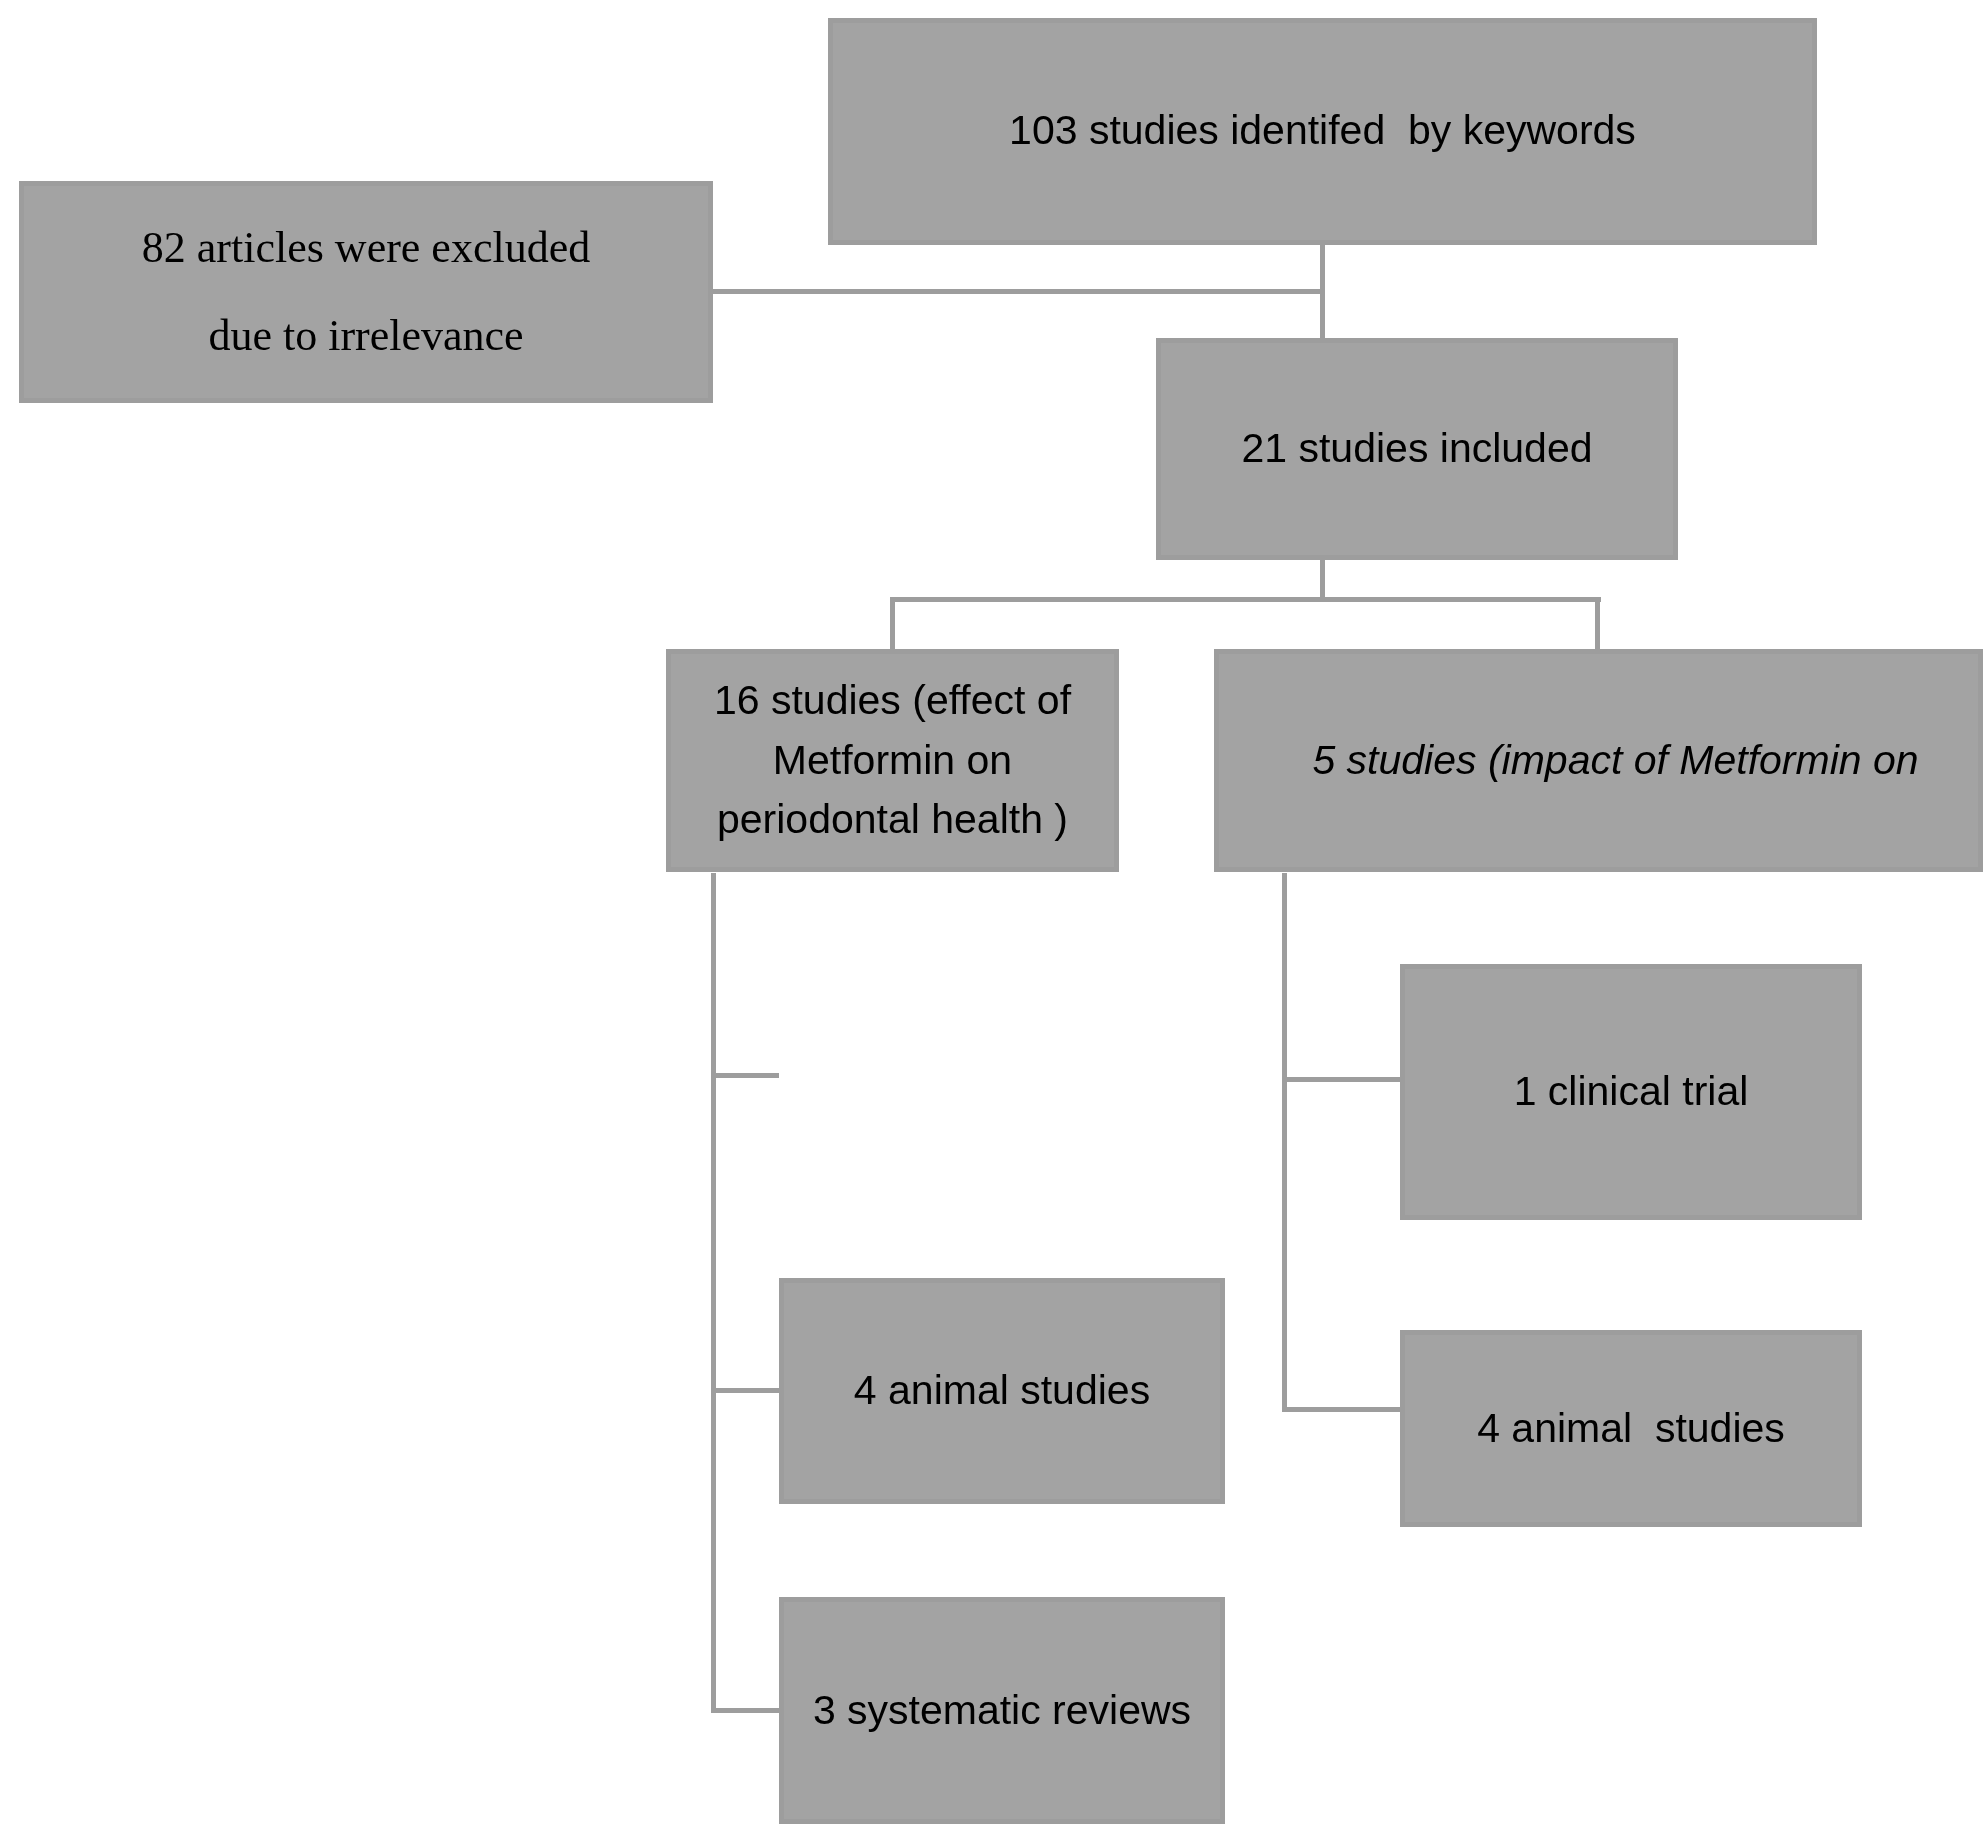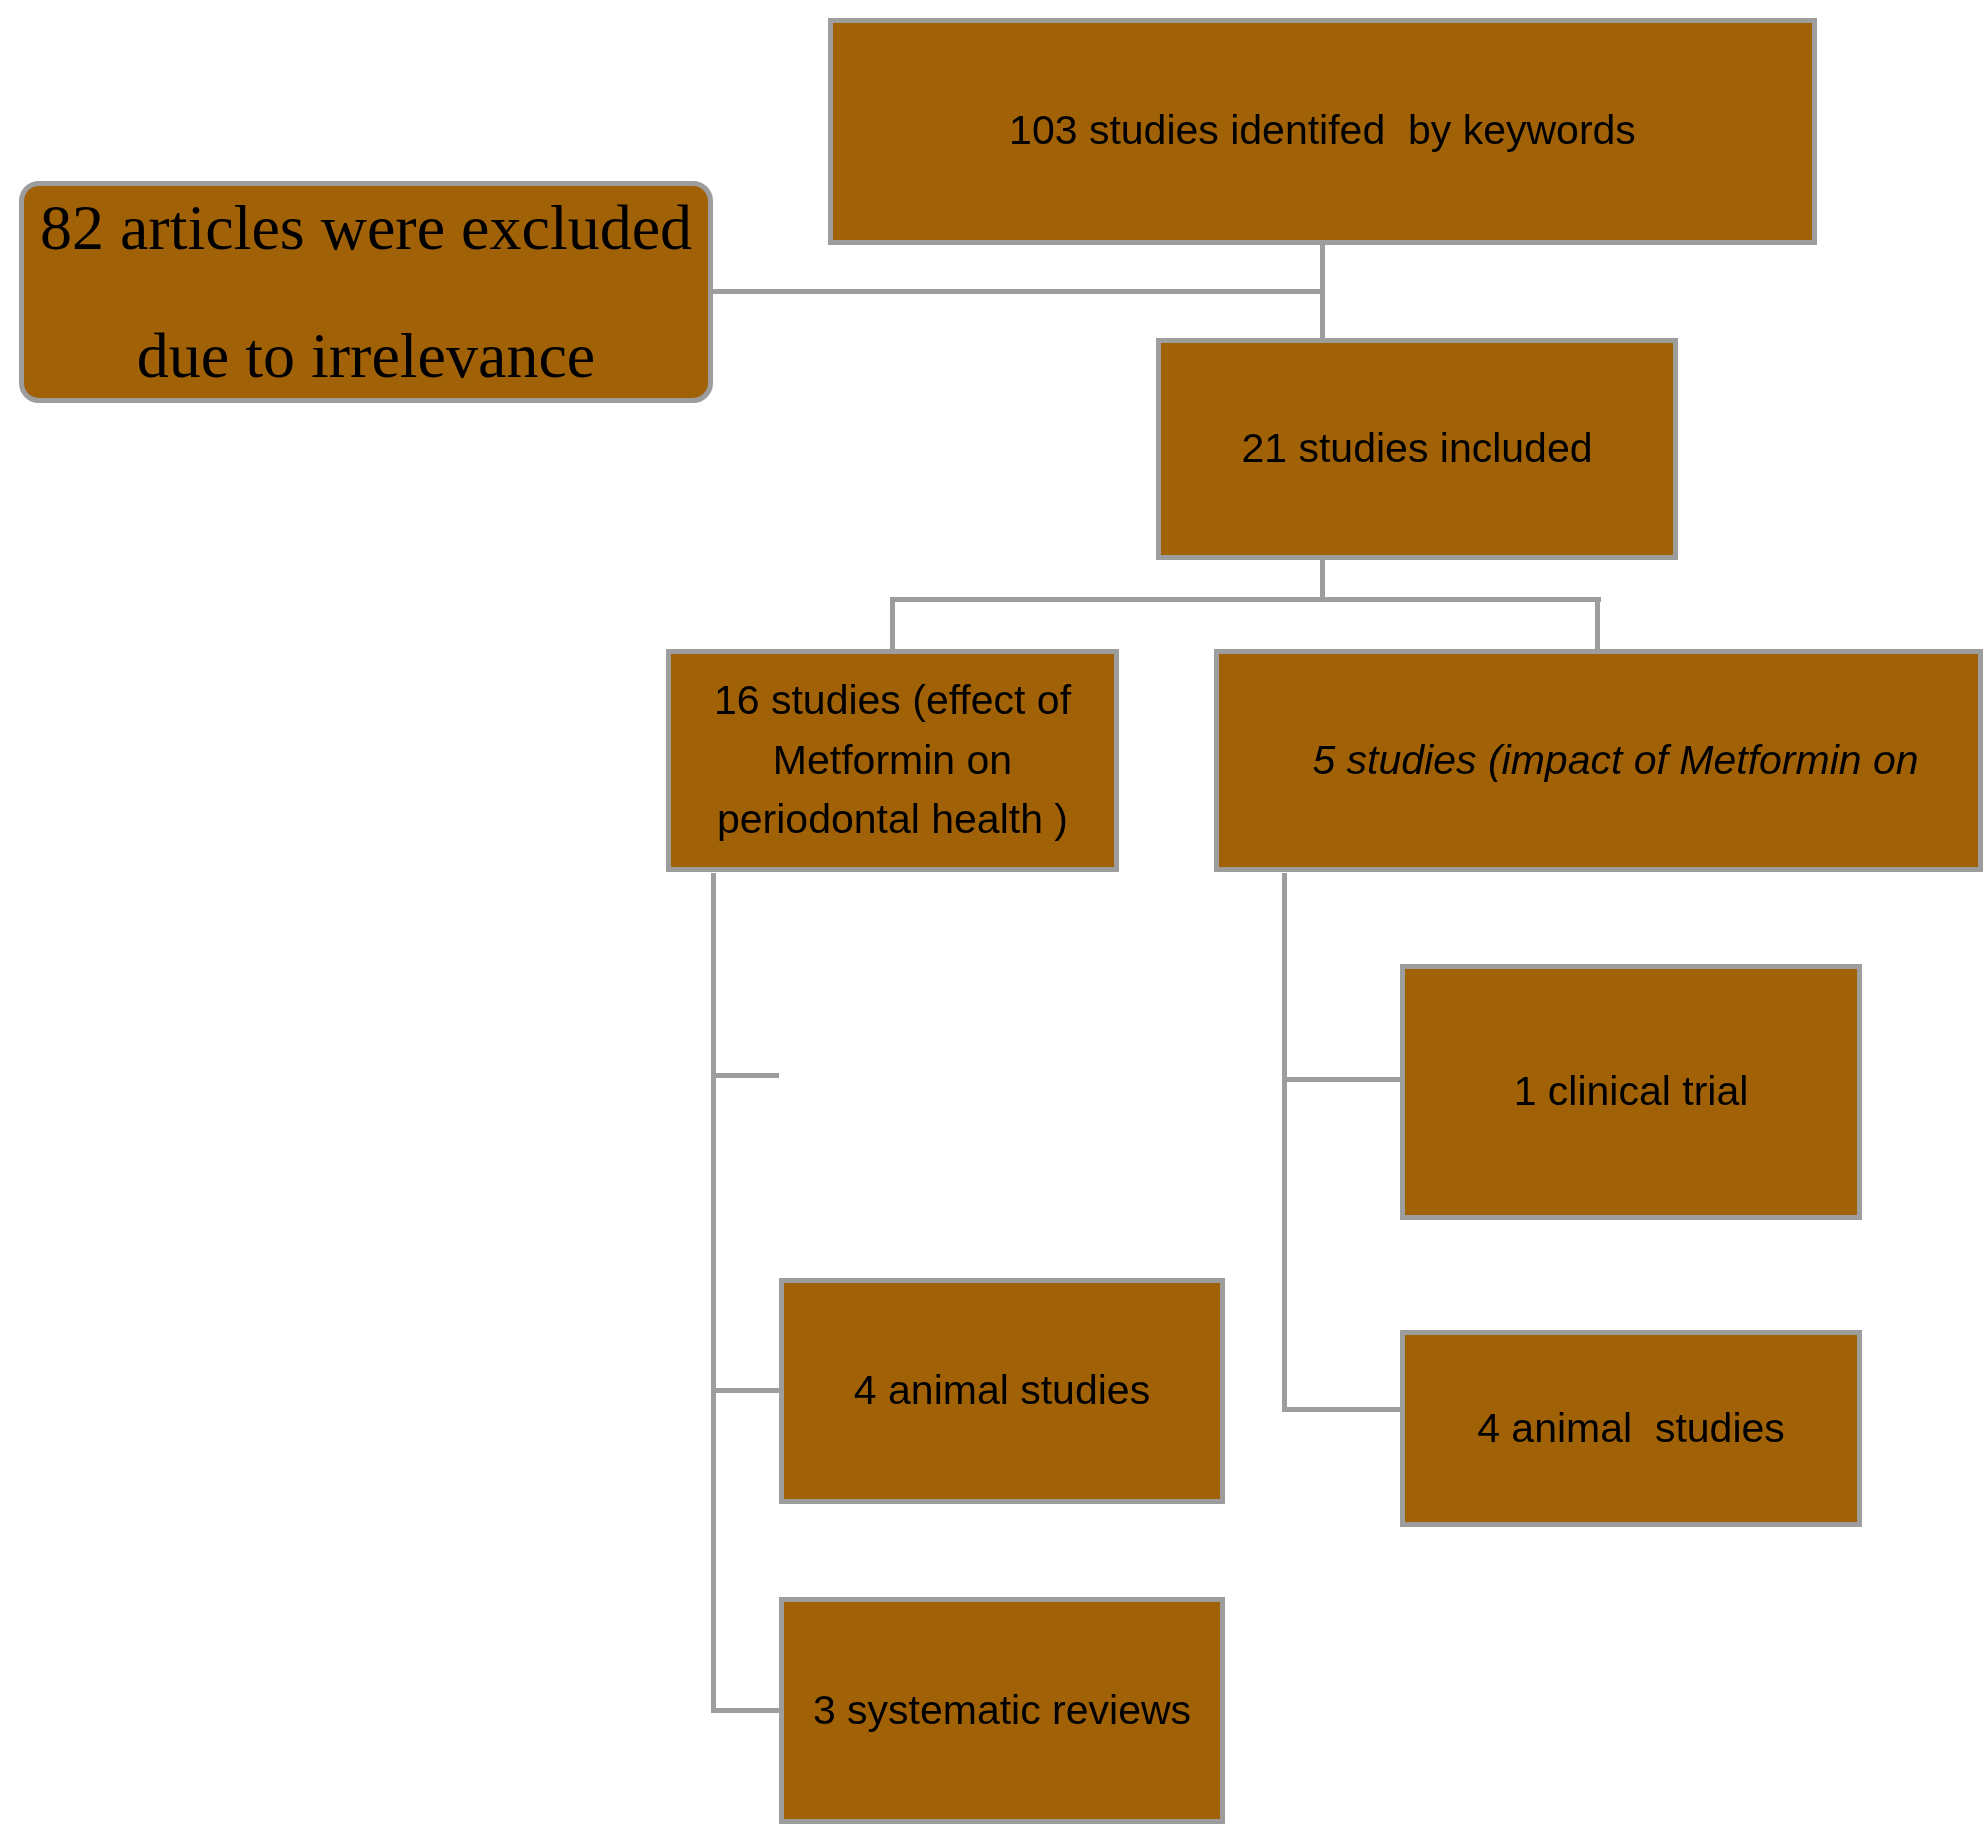--- a/index.html
+++ b/index.html
@@ -9,36 +9,35 @@
     height:1843px;
     background:var(--bg,#ffffff);
     font-family:"Liberation Sans",sans-serif;
     color:var(--ink,#000000);
     overflow:hidden;
   }
   .box{
     position:absolute;
     box-sizing:border-box;
     border:5px solid var(--line,#9d9d9d);
-    background:#a16207;
+    background:#a3a3a3;
     display:flex;
     flex-direction:column;
     align-items:center;
     justify-content:center;
     text-align:center;
     font-size:41px;
     line-height:1.45;
     white-space:pre-wrap;
   }
   .box .ln{display:block;}
   .serif{
     font-family:"Liberation Serif",serif;
-    font-size:64px;
+    font-size:44px;
     line-height:2.0;
-    border-radius:20px;
   }
   .italic{font-style:italic;padding-left:34px;}
   .hline,.vline{
     position:absolute;
     background:var(--line,#9d9d9d);
   }
 </style>
 </head>
 <body>
 

